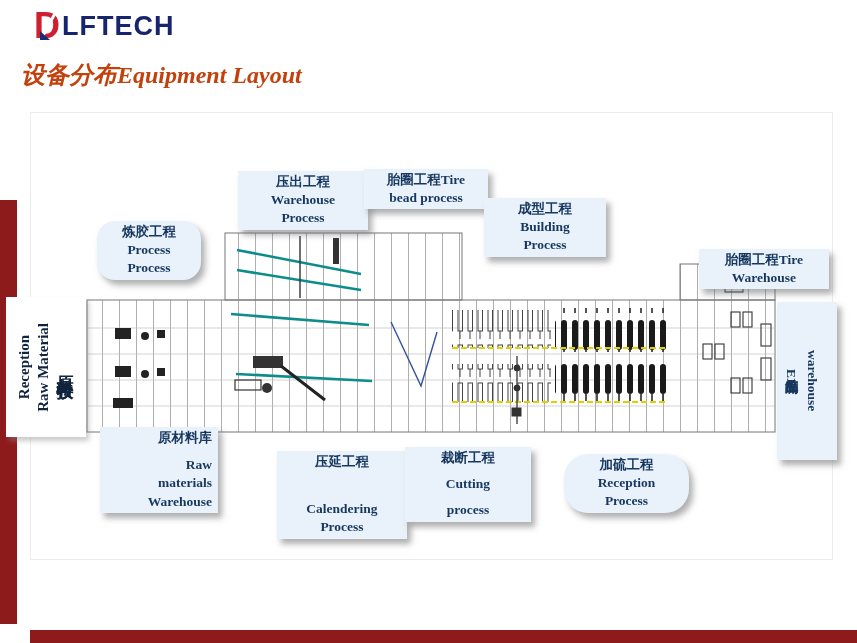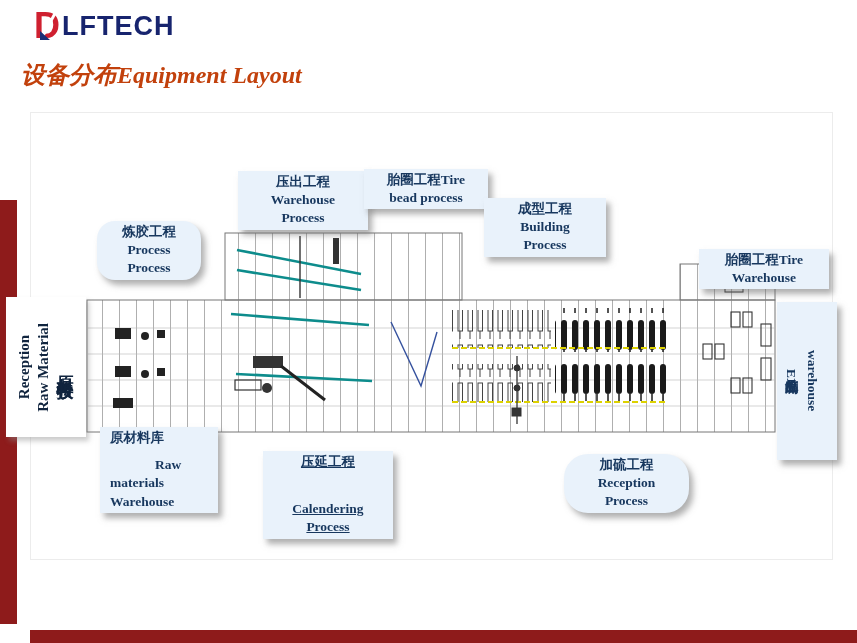--- a/index.html
+++ b/index.html
@@ -46,23 +46,23 @@
     font-size:13.5px;line-height:1.35;text-align:center;padding:2px 6px;
     box-shadow:4px 5px 6px rgba(110,110,110,.55);
   }
   .plabel span{display:block;}
   .plabel .gap{margin-top:29px;}
   .lbl-mixing{left:97px;top:221px;width:92px;border-radius:18px;}
   .lbl-extruding{left:238px;top:171px;width:118px;}
   .lbl-bead{left:364px;top:169px;width:112px;}
   .lbl-building{left:484px;top:198px;width:110px;}
   .lbl-tirewh{left:699px;top:249px;width:118px;}
-  .lbl-rawwh{left:100px;top:427px;width:102px;text-align:left;padding-left:10px;}
+  .lbl-rawwh{left:100px;top:427px;width:102px;text-align:right;padding-left:10px;}
   .lbl-rawwh .gap{margin-top:9px;margin-left:45px;}
-  .lbl-calendering{left:263px;top:451px;width:118px;text-decoration:underline;}
+  .lbl-calendering{left:277px;top:451px;width:118px;}
   .lbl-cutting{left:405px;top:447px;width:114px;}
   .lbl-cutting .gap2{margin-top:8px;}
   .lbl-vulc{left:564px;top:454px;width:113px;border-radius:24px;}
   
   .lbl-exwh{
     left:777px;top:302px;width:52px;height:146px;
     writing-mode:vertical-lr;text-align:center;line-height:1.5;padding:6px 4px;
   }
   
   .lbl-reception{
@@ -219,20 +219,25 @@
     <span>materials</span>
     <span>Warehouse</span>
   </div>
 
   <div class="plabel lbl-calendering">
     <span>压延工程</span>
     <span class="gap">Calendering</span>
     <span>Process</span>
   </div>
 
+  <div class="plabel lbl-cutting">
+    <span>裁断工程</span>
+    <span class="gap2">Cutting</span>
+    <span class="gap2">process</span>
+  </div>
 
   <div class="plabel lbl-vulc">
     <span>加硫工程</span>
     <span>Reception</span>
     <span>Process</span>
   </div>
 
   <div class="plabel lbl-exwh">
     <span>制品出库EX-</span>
     <span>warehouse</span>

